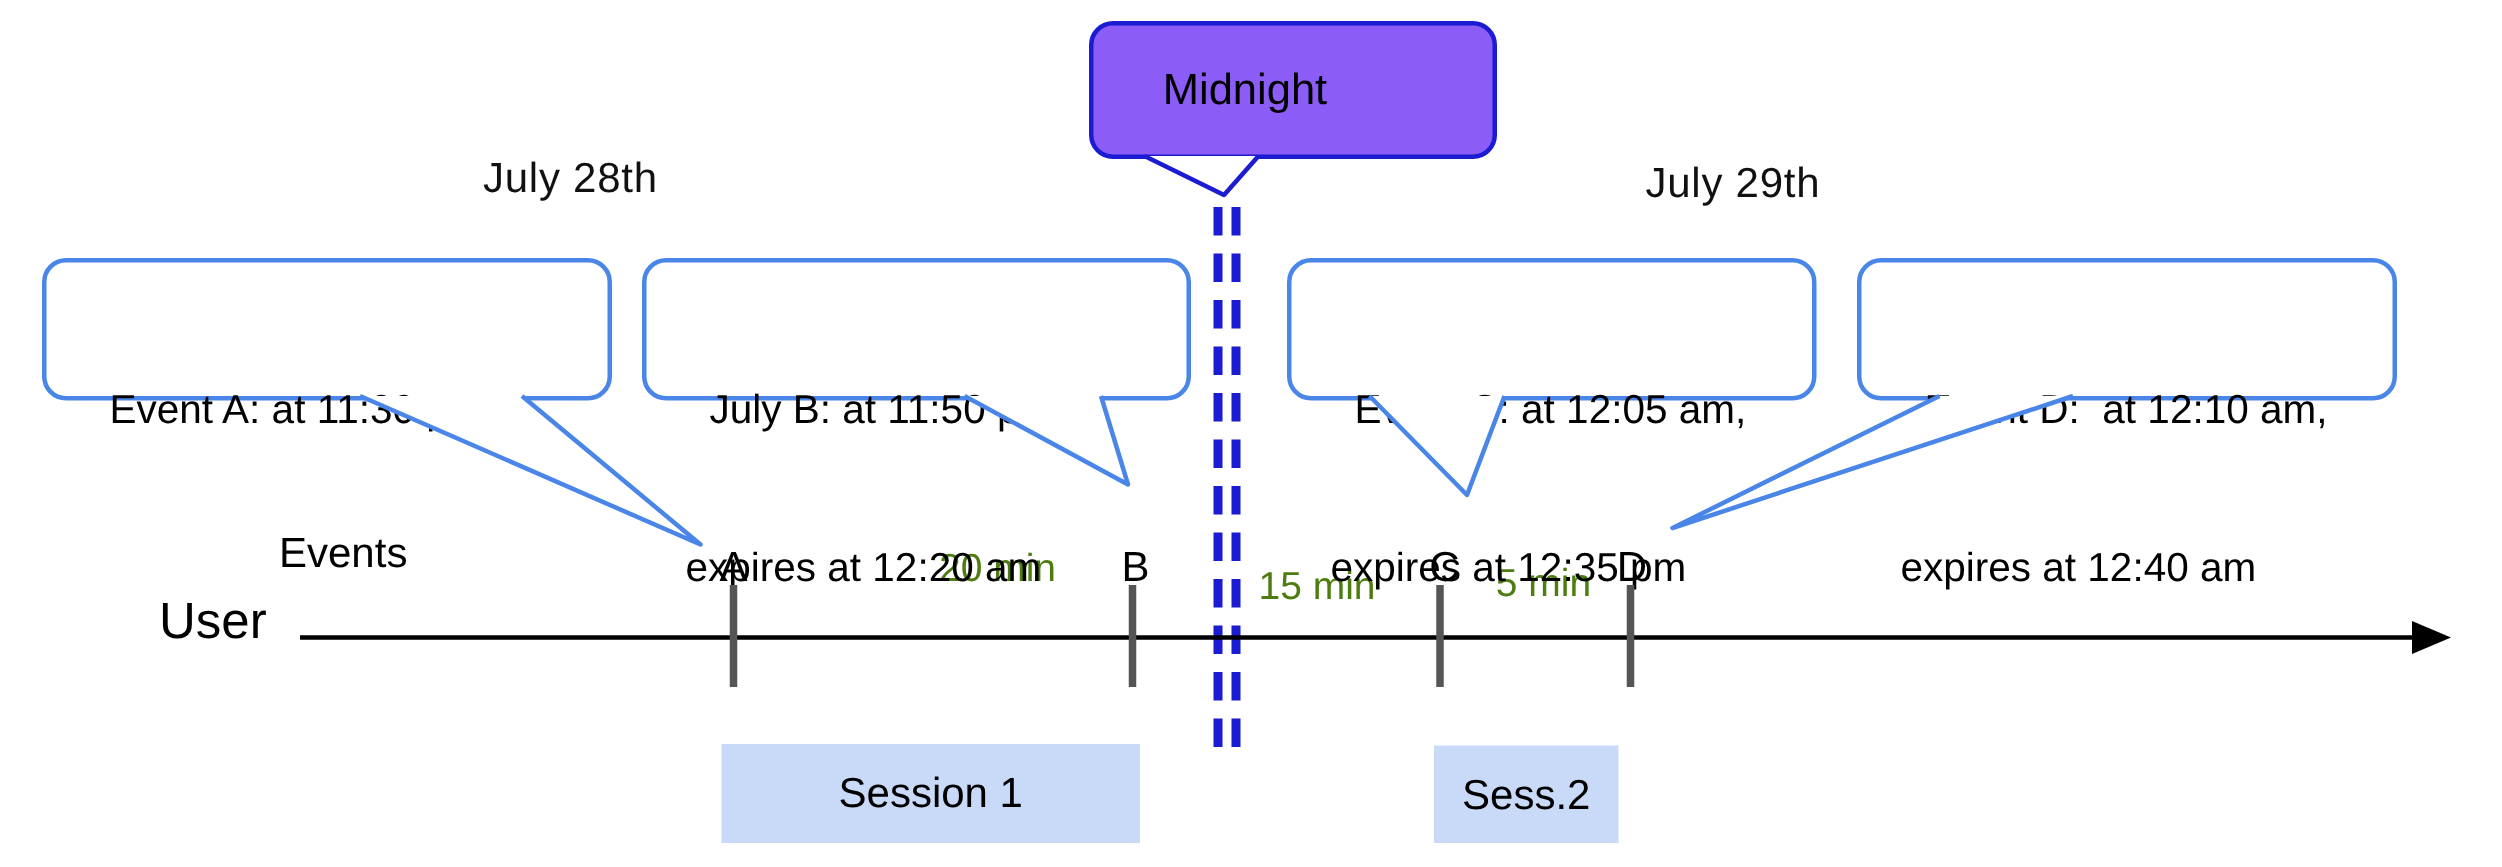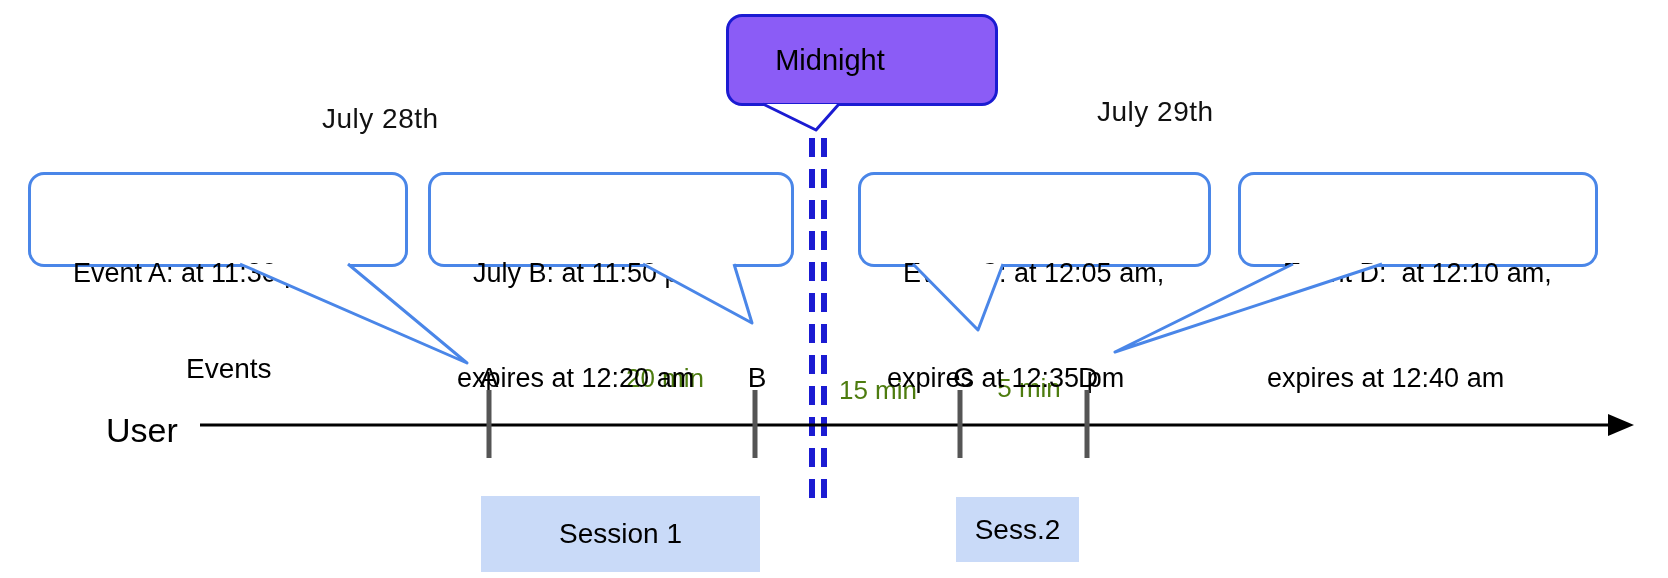--- a/index.html
+++ b/index.html
@@ -24,40 +24,40 @@
   .bubble{
     border:3px solid #4a86e8;border-radius:16px;background:#fff;
     box-sizing:border-box;height:95px;top:172px;
     padding:11px 10px 0 26px;font-size:27px;line-height:35px;z-index:2;
     white-space:pre-wrap;
   }
   .bubble b{font-weight:normal;margin-left:16px;}
 
   
   .events-label{left:186px;top:353px;font-size:28px;}
-  .user-label{left:106px;top:411px;font-size:34px;}
+  .user-label{left:106px;top:395px;font-size:34px;}
   .tick-label{top:362px;width:40px;text-align:center;font-size:28px;}
   .interval-label{top:363px;width:110px;text-align:center;font-size:26px;color:#4d7c0f;}
 
   
   .session-box{
     background:#c9daf8;display:flex;align-items:center;justify-content:center;
     font-size:28px;z-index:2;
   }
 
   
   #linework{position:absolute;left:0;top:0;z-index:3;pointer-events:none;}
 </style>
 </head>
 <body>
 
 <div id="canvas">
 
   <div class="abs day-header" style="left:322px;top:103px;">July 28th</div>
-  <div class="abs day-header" style="left:1097px;top:96px;">July 29th</div>
+  <div class="abs day-header" style="left:1097px;top:106px;">July 29th</div>
 
   <div class="abs midnight-box">
     <span>Midnight</span>
   </div>
 
   <div class="abs bubble" style="left:28px;width:380px;">
     <div><b>Event A:</b><span> at 11:30 pm,</span></div>
   </div>
 
   <div class="abs bubble" style="left:428px;width:366px;">
@@ -80,21 +80,21 @@
 
   <div class="abs tick-label" style="left:469px;">A</div>
   <div class="abs tick-label" style="left:737px;">B</div>
   <div class="abs tick-label" style="left:943px;">C</div>
   <div class="abs tick-label" style="left:1068px;">D</div>
 
   <div class="abs interval-label" style="left:610px;">20 min</div>
   <div class="abs interval-label" style="left:823px;margin-top:12px;">15 min</div>
   <div class="abs interval-label" style="left:974px;top:373px;">5 min</div>
 
-  <div class="abs session-box" style="left:481px;top:496px;width:279px;height:76px;">
+  <div class="abs session-box" style="left:481px;top:496px;width:279px;height:66px;">
     <span>Session 1</span>
   </div>
   <div class="abs session-box" style="left:956px;top:497px;width:123px;height:65px;">
     <span>Sess.2</span>
   </div>
 
   <svg id="linework" width="1668" height="578" viewBox="0 0 1668 578">
 
     <line x1="812" y1="138" x2="812" y2="508" stroke="#1b1bd2" stroke-width="6" stroke-dasharray="19 12"></line>
     <line x1="824" y1="138" x2="824" y2="508" stroke="#1b1bd2" stroke-width="6" stroke-dasharray="19 12"></line>

